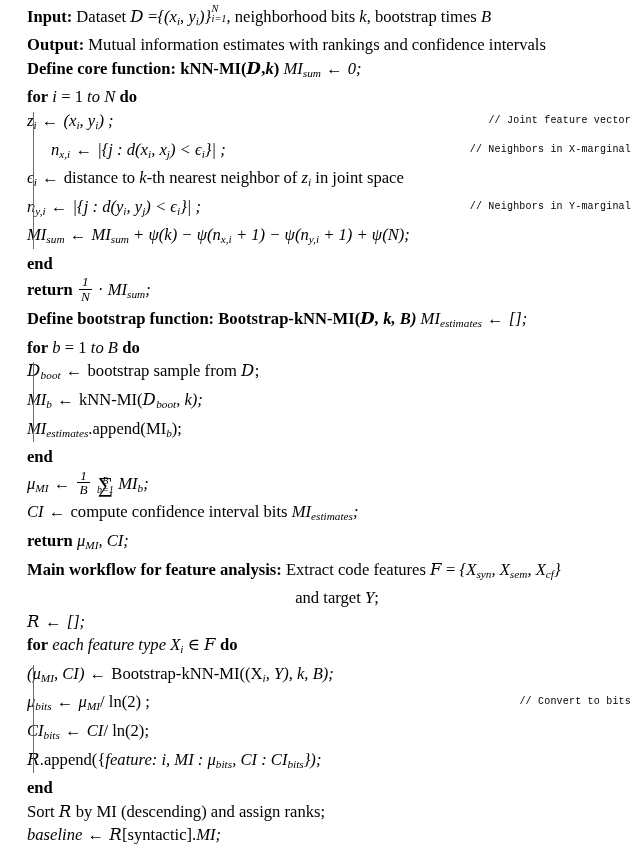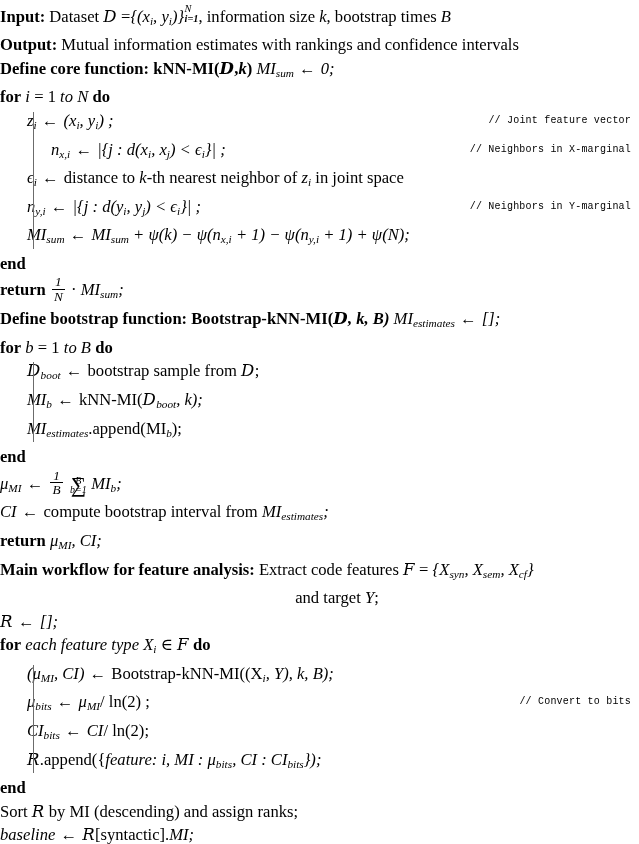--- a/index.html
+++ b/index.html
@@ -19,20 +19,21 @@
     width: 639px;
     padding-top: 4px;
     box-sizing: border-box;
   }
   .line {
     position: relative;
     display: block;
     font-size: 16.6px;
     line-height: 23.45px;
     white-space: nowrap;
+    padding-left: 27px;
     min-height: 23.45px;
   }
   
   .lv1 { padding-left: 27px; }
   
   .lv1::before {
     content: "";
     position: absolute;
     left: 33px;
     top: 0;
@@ -120,35 +121,35 @@
   .lim {
     display: inline-block;
     vertical-align: -0.05em;
     font-size: 0.62em;
     line-height: 1.0;
     text-align: left;
     font-style: italic;
     margin-left: 0.5px;
   }
   .lim .u { display: block; }
-  .lim .d { display: block; font-weight: bold; }
+  .lim .d { display: block; }
 
   .arrow  { font-style: normal; padding: 0 1px; }
   .op     { font-style: normal; }
 </style>
 </head>
 <body>
 
 <div id="algo">
 
   <div class="line">
     <span class="kw">Input:</span>
     <span class="rm">Dataset</span>
     <span class="cal">D</span>
-    <span class="op">=</span><span class="mathit">{(x</span><sub>i</sub><span class="mathit">, y</span><sub>i</sub><span class="mathit">)}</span><span class="lim"><span class="u">N</span><span class="d">i=1</span></span><span class="rm">, information size</span>
+    <span class="op">=</span><span class="mathit">{(x</span><sub>i</sub><span class="mathit">, y</span><sub>i</sub><span class="mathit">)}</span><span class="lim"><span class="u">N</span><span class="d">i=1</span></span><span class="rm">, neighborhood bits</span>
     <span class="mathit">k</span><span class="rm">, bootstrap times</span>
     <span class="mathit">B</span>
   </div>
 
   <div class="line">
     <span class="kw">Output:</span>
     <span class="rm">Mutual information estimates with rankings and confidence intervals</span>
   </div>
 
   <div class="line">
@@ -260,21 +261,21 @@
     <span class="mathit">μ</span><sub>MI</sub>
     <span class="arrow">←</span>
     <span class="frac"><span class="num">1</span><span class="den">B</span></span>
     <span class="sum"><span class="top">B</span><span class="big">∑</span><span class="bot">b=1</span></span>
     <span class="mathit">MI</span><sub>b</sub><span class="mathit">;</span>
   </div>
 
   <div class="line">
     <span class="mathit">CI</span>
     <span class="arrow">←</span>
-    <span class="rm">compute bootstrap interval from</span>
+    <span class="rm">compute confidence interval bits</span>
     <span class="mathit">MI</span><sub>estimates</sub><span class="mathit">;</span>
   </div>
 
   <div class="line">
     <span class="kw">return</span>
     <span class="mathit">μ</span><sub>MI</sub><span class="mathit">,</span>
     <span class="mathit">CI</span><span class="mathit">;</span>
   </div>
 
   <div class="line">

